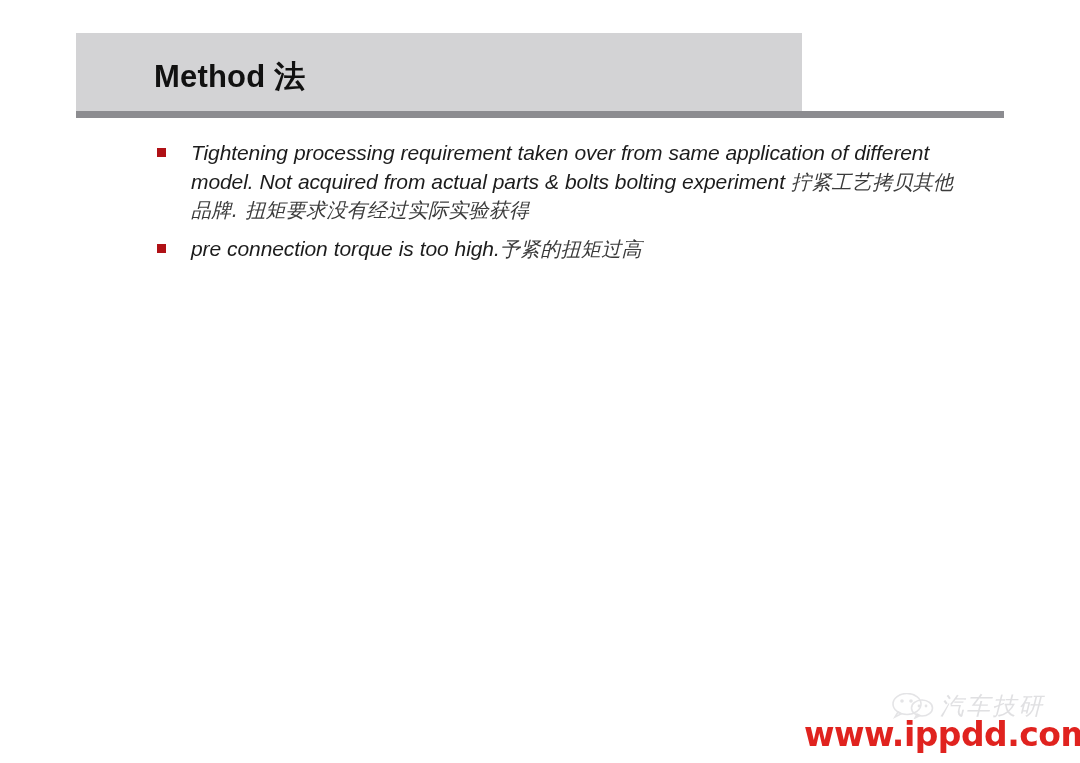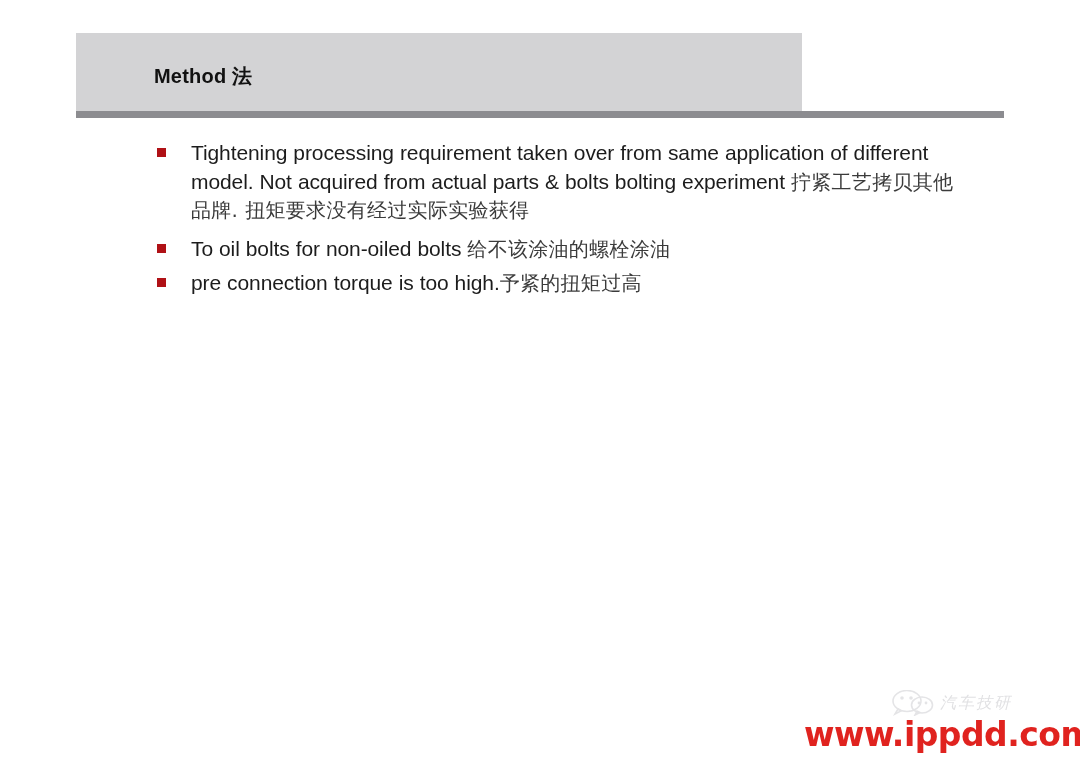--- a/index.html
+++ b/index.html
@@ -35,21 +35,21 @@
     left: 76px;
     top: 111px;
     width: 928px;
     height: 7px;
     background: #8c8c90;
   }
   .header-title {
     position: absolute;
     left: 154px;
     top: 59px;
-    font-size: 20px;
+    font-size: 31px;
     font-weight: bold;
     color: #111111;
     letter-spacing: 0.2px;
     white-space: nowrap;
     line-height: 34px;
   }
   .header-title .cjk {
     font-family: "DejaVu Sans", "Liberation Sans", sans-serif;
     font-weight: bold;
   }
@@ -59,20 +59,21 @@
     position: absolute;
     left: 155px;
     top: 139px;
     width: 800px;
   }
   .bullet-row {
     position: relative;
     display: block;
     padding-left: 36px;
     margin-bottom: 10px;
+    font-style: italic;
   }
   .bullet-marker {
     position: absolute;
     left: 2px;
     top: 9px;
     width: 9px;
     height: 9px;
     background: #b01116;
   }
   .bullet-text {
@@ -112,21 +113,21 @@
   }
   .wm-logo {
     width: 42px;
     height: 26px;
     position: relative;
     flex: none;
   }
   .wm-logo svg { display: block; }
   .wm-cn {
     font-family: "DejaVu Sans", "Liberation Sans", sans-serif;
-    font-size: 16px;
+    font-size: 24px;
     color: #c8c8cc;
     letter-spacing: 2px;
     white-space: nowrap;
     font-style: italic;
   }
   .wm-url {
     position: absolute;
     left: 4px;
     top: 27px;
     font-family: "DejaVu Sans", "Liberation Sans", sans-serif;
@@ -149,24 +150,20 @@
   </div>
 
   <div class="body-list">
 
     <div class="bullet-row">
       <span class="bullet-marker"></span>
       <span class="bullet-text"><span>Tightening processing requirement taken over from same application of different model. Not acquired from actual parts &amp; bolts bolting experiment </span><span class="cjk">拧紧工艺拷贝其他品牌. 扭矩要求没有经过实际实验获得</span></span>
     </div>
 
 
-    <div class="bullet-row compact">
-      <span class="bullet-marker"></span>
-      <span class="bullet-text"><span>To oil bolts for non-oiled bolts </span><span class="cjk">给不该涂油的螺栓涂油</span></span>
-    </div>
 
     <div class="bullet-row compact">
       <span class="bullet-marker"></span>
       <span class="bullet-text"><span>pre connection torque is too high.</span><span class="cjk">予紧的扭矩过高</span></span>
     </div>
 
 
 
   </div>
 

